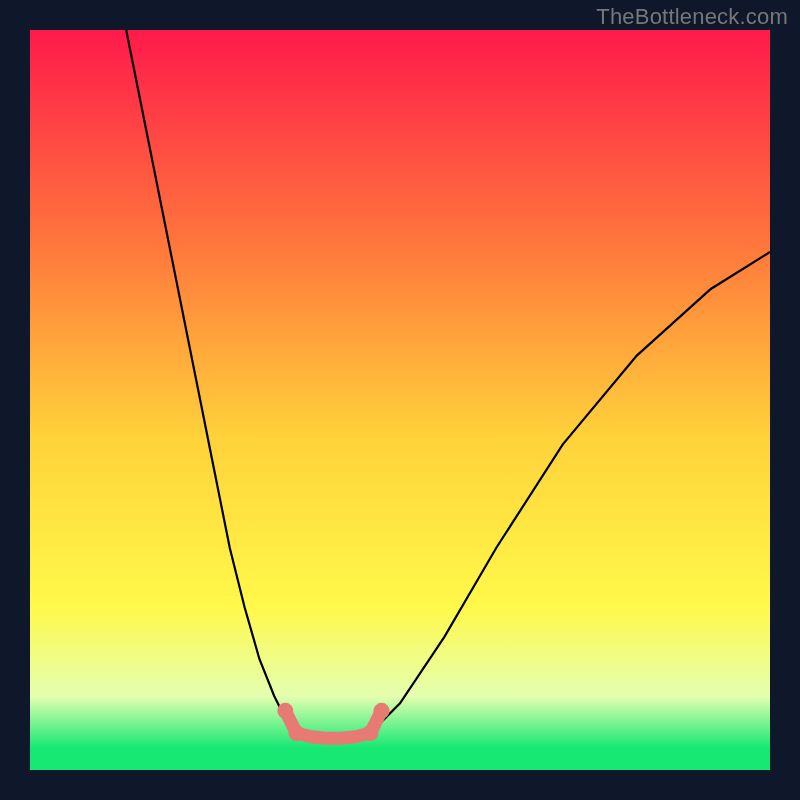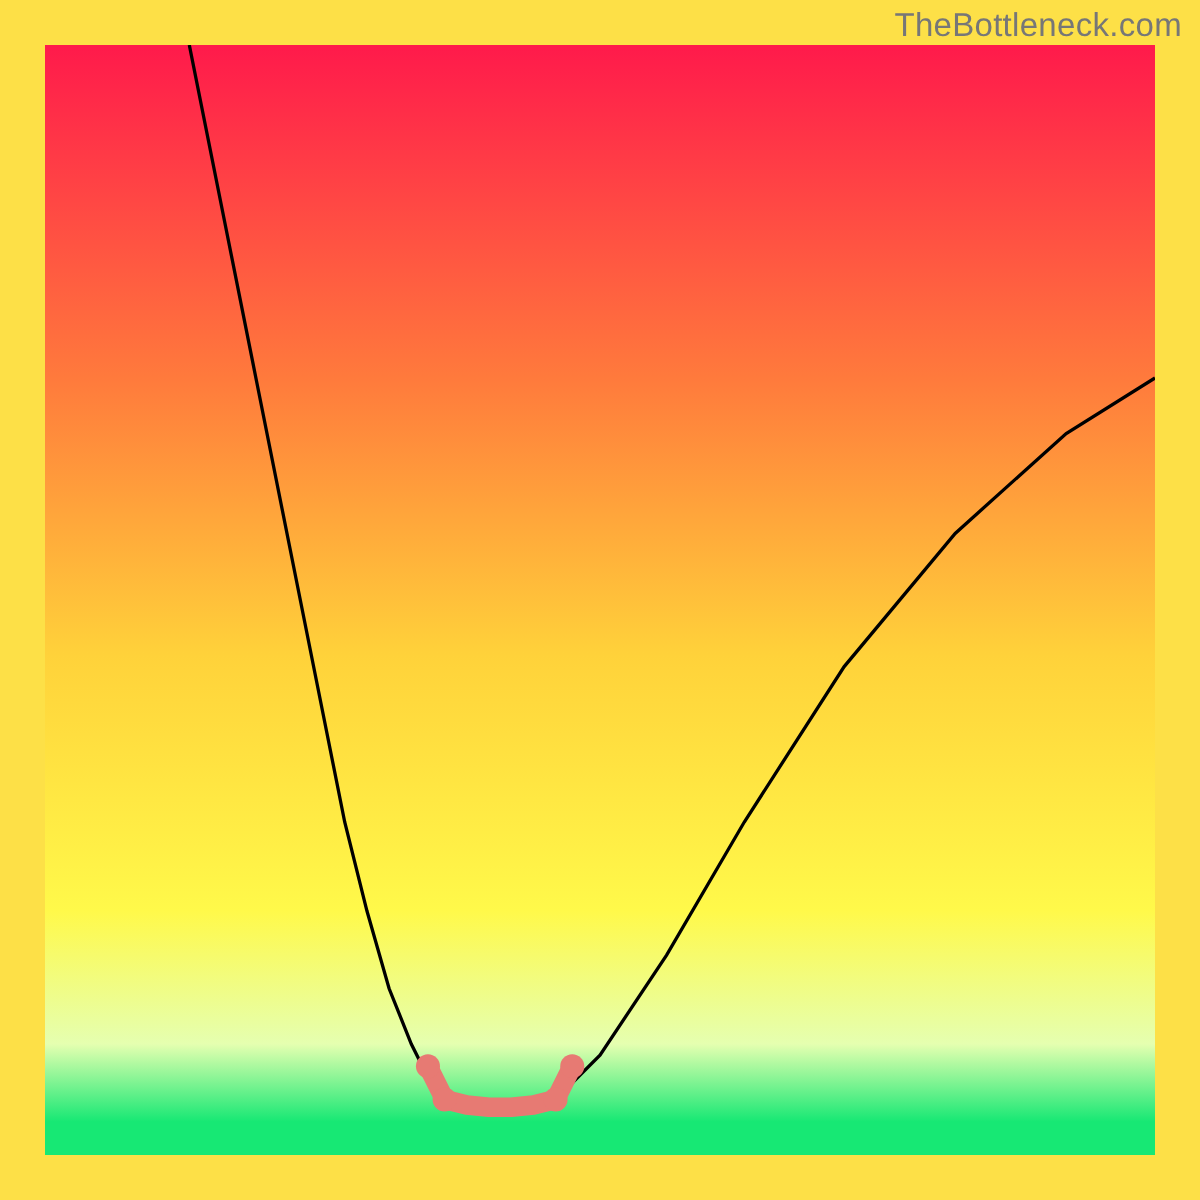--- a/index.html
+++ b/index.html
@@ -9,21 +9,21 @@
     height: 800px;
     background: #000;
     overflow: hidden;
   }
   .frame {
     position: absolute;
     left: 0;
     top: 0;
     width: 800px;
     height: 800px;
-    background: #fde047;
+    background: #0f172a;
   }
   .plot {
     position: absolute;
     left: 30px;
     top: 30px;
     width: 740px;
     height: 740px;
     overflow: hidden;
   }
   .gradient {

